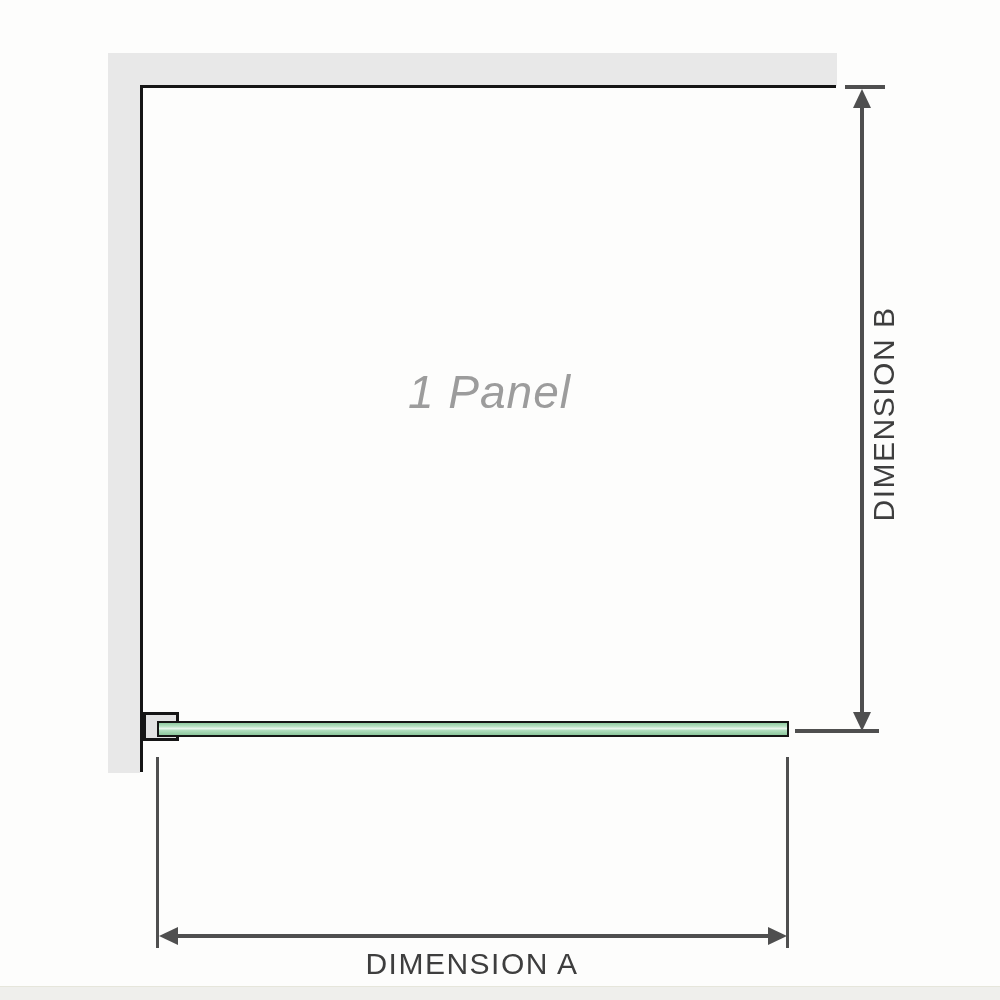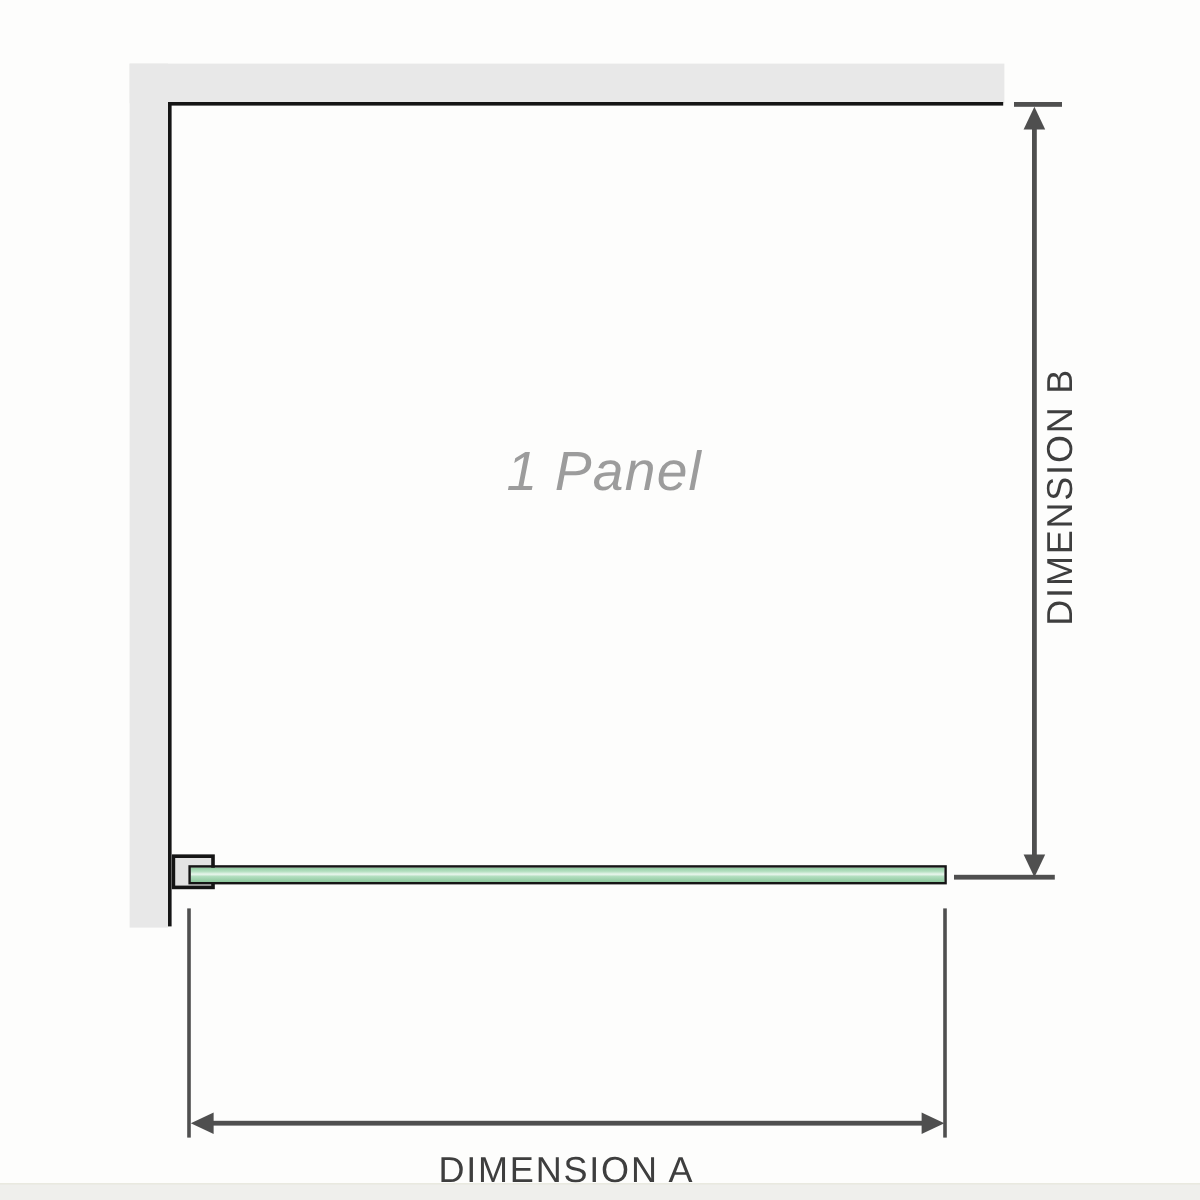--- a/index.html
+++ b/index.html
@@ -32,21 +32,21 @@
     background: var(--outline, #151515);
   }
   .outline-left {
     left: 140px; top: 85px; width: 3px; height: 687px;
     background: var(--outline, #151515);
   }
 
   
   .panel-label-box {
     left: 143px; top: 88px; width: 693px; height: 624px;
-    display: flex; align-items: center; justify-content: center; margin-left: 14px;
+    display: flex; align-items: center; justify-content: center;
   }
   .panel-label {
     font-style: italic;
     font-size: 46px;
     letter-spacing: 1px;
     color: var(--panel_label_text, #9c9c9c);
     transform: translateY(-8px);
   }
 
   
@@ -109,21 +109,20 @@
     border-bottom: 9px solid transparent;
     border-left: 19px solid var(--dimension_line, #4f4f4f);
   }
   .dima-label {
     left: 472px; top: 964px;
     transform: translate(-50%, -50%);
     white-space: nowrap;
     font-size: 30px;
     letter-spacing: 1.5px;
     color: var(--label_text, #3e3e3e);
-    margin-top: 12px;
   }
 
   
   .bottom-band {
     left: 0; top: 986px; width: 1000px; height: 14px;
     background: #efefec;
     border-top: 1px solid #e6e6db;
   }
 </style>
 </head>

